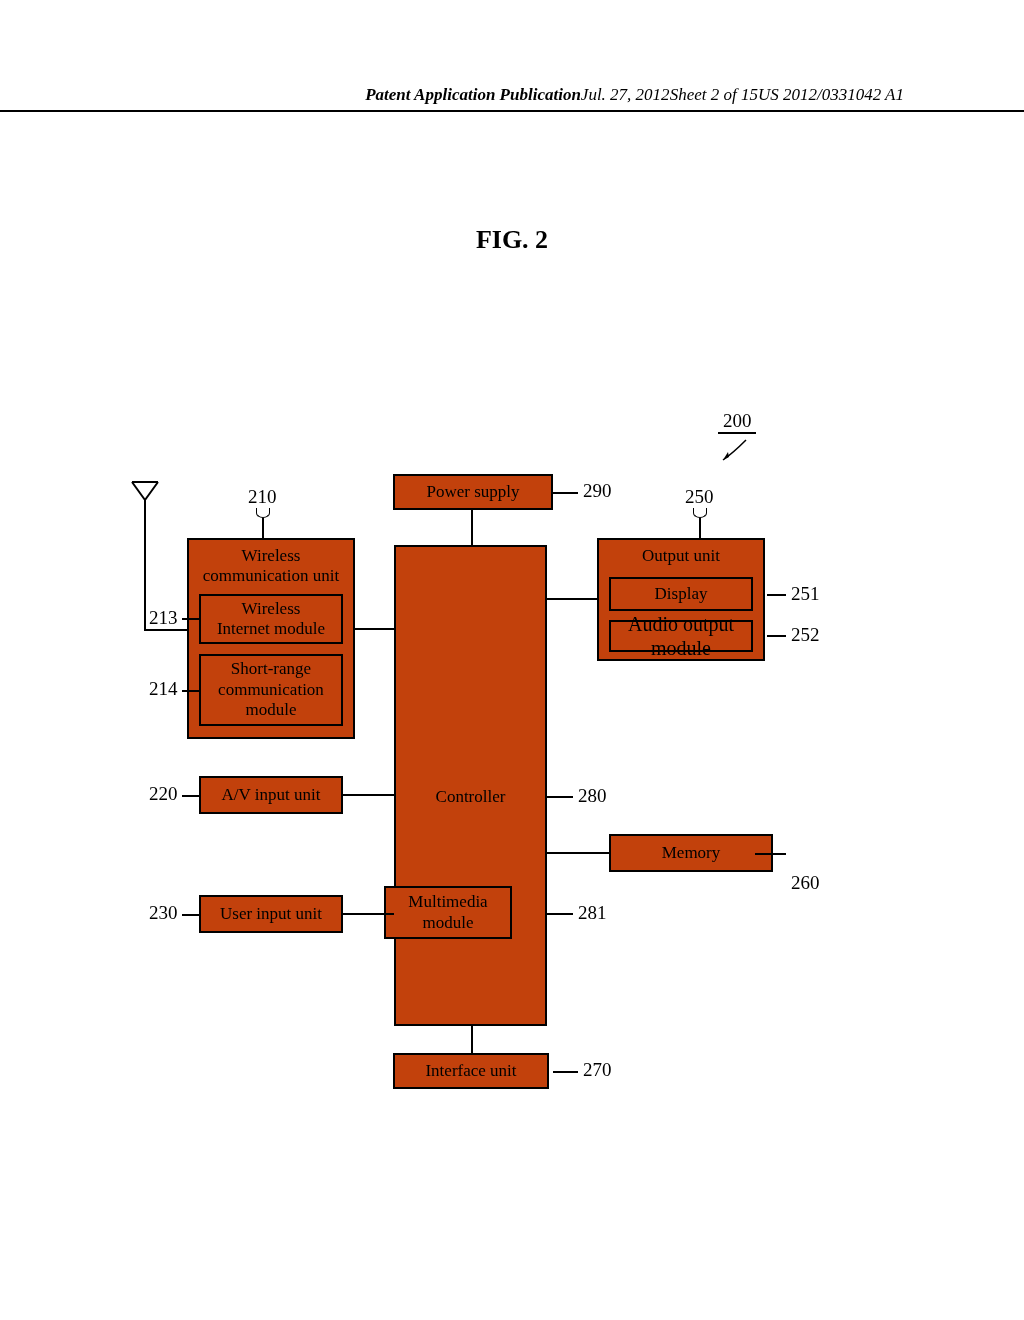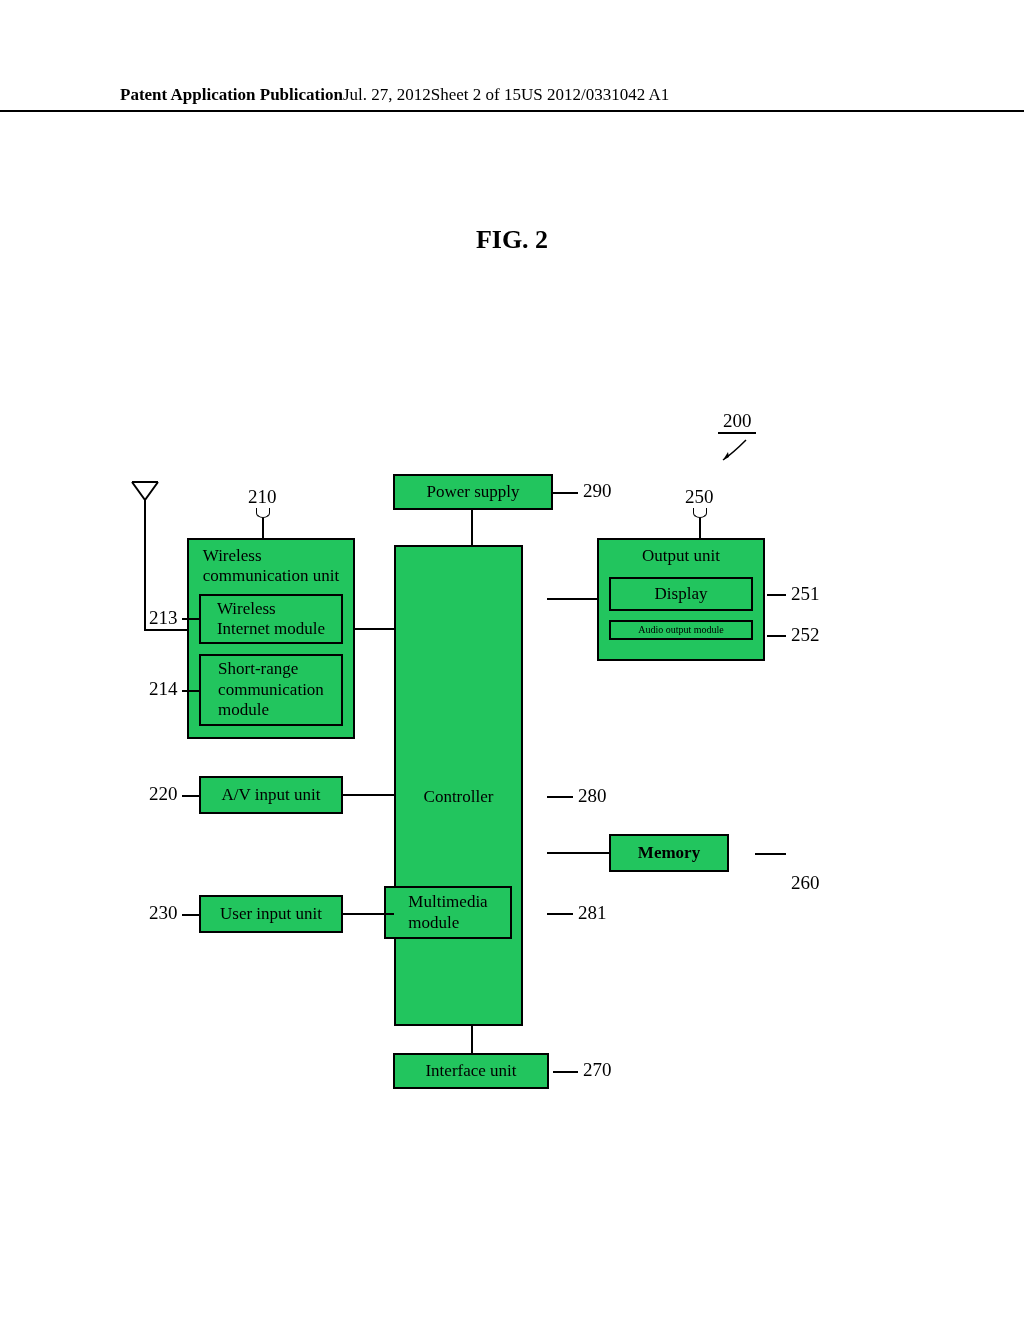--- a/index.html
+++ b/index.html
@@ -17,23 +17,24 @@
     .header {
       position: absolute;
       top: 85px;
       left: 0;
       right: 0;
       border-bottom: 2px solid black;
       padding-bottom: 5px;
     }
     .header-content {
       display: flex;
-      justify-content: flex-start;
+      justify-content: flex-end;
       padding: 0 120px;
       font-size: 17px;
+      font-style: italic;
     }
     .header-left {
       font-weight: bold;
     }
     .fig-title {
       position: absolute;
       top: 225px;
       left: 0;
       right: 0;
       text-align: center;
@@ -43,25 +44,25 @@
     }
     .diagram {
       position: absolute;
       top: 410px;
       left: 0;
       width: 100%;
     }
     .box {
       position: absolute;
       border: 2px solid black;
-      background: #22c55e;
+      background: #c2410c;
       display: flex;
       align-items: center;
       justify-content: center;
-      text-align: left;
+      text-align: center;
       font-size: 17px;
       line-height: 1.2;
     }
     .label {
       position: absolute;
       font-size: 19px;
     }
     .line {
       position: absolute;
       background: black;
@@ -104,21 +105,21 @@
   </svg>
 
   <div class="box" style="left:393px; top:64px; width:160px; height:36px;">
     <span>Power supply</span>
   </div>
   <div class="label" style="left:583px; top:70px;">290</div>
   <div class="line" style="left:553px; top:82px; width:25px; height:1.5px;"></div>
 
   <div class="line" style="left:471px; top:100px; width:2px; height:35px;"></div>
 
-  <div class="box" style="left:394px; top:135px; width:129px; height:481px; flex-direction:column;">
+  <div class="box" style="left:394px; top:135px; width:153px; height:481px; flex-direction:column;">
     <span style="position:absolute; top:240px;">Controller</span>
   </div>
   <div class="label" style="left:578px; top:375px;">280</div>
   <div class="line" style="left:547px; top:386px; width:26px; height:1.5px;"></div>
 
   <div class="box" style="left:384px; top:476px; width:128px; height:53px; white-space:pre-line;">
     <span>Multimedia<br>module</span>
   </div>
   <div class="label" style="left:578px; top:492px;">281</div>
   <div class="line" style="left:547px; top:503px; width:26px; height:1.5px;"></div>
@@ -181,28 +182,28 @@
   <div class="box" style="left:597px; top:128px; width:168px; height:123px; align-items:flex-start; padding-top:6px;">
     <span>Output unit</span>
   </div>
 
   <div class="box" style="left:609px; top:167px; width:144px; height:34px;">
     <span>Display</span>
   </div>
   <div class="label" style="left:791px; top:173px;">251</div>
   <div class="line" style="left:767px; top:184px; width:19px; height:1.5px;"></div>
 
-  <div class="box" style="left:609px; top:210px; width:144px; height:20px; font-size:10px;">
+  <div class="box" style="left:609px; top:210px; width:144px; height:32px; font-size:20px;">
     <span>Audio output module</span>
   </div>
   <div class="label" style="left:791px; top:214px;">252</div>
   <div class="line" style="left:767px; top:225px; width:19px; height:1.5px;"></div>
 
   <div class="line" style="left:547px; top:188px; width:50px; height:2px;"></div>
 
-  <div class="box" style="left:609px; top:424px; width:120px; height:38px;font-weight:bold;">
+  <div class="box" style="left:609px; top:424px; width:164px; height:38px;">
     <span>Memory</span>
   </div>
   <div class="label" style="left:791px; top:432px;margin-top:30px;">260</div>
   <div class="line" style="left:755px; top:443px; width:31px; height:1.5px;"></div>
   <div class="line" style="left:547px; top:442px; width:62px; height:2px;"></div>
 
 </div>
 
 </body></html>

